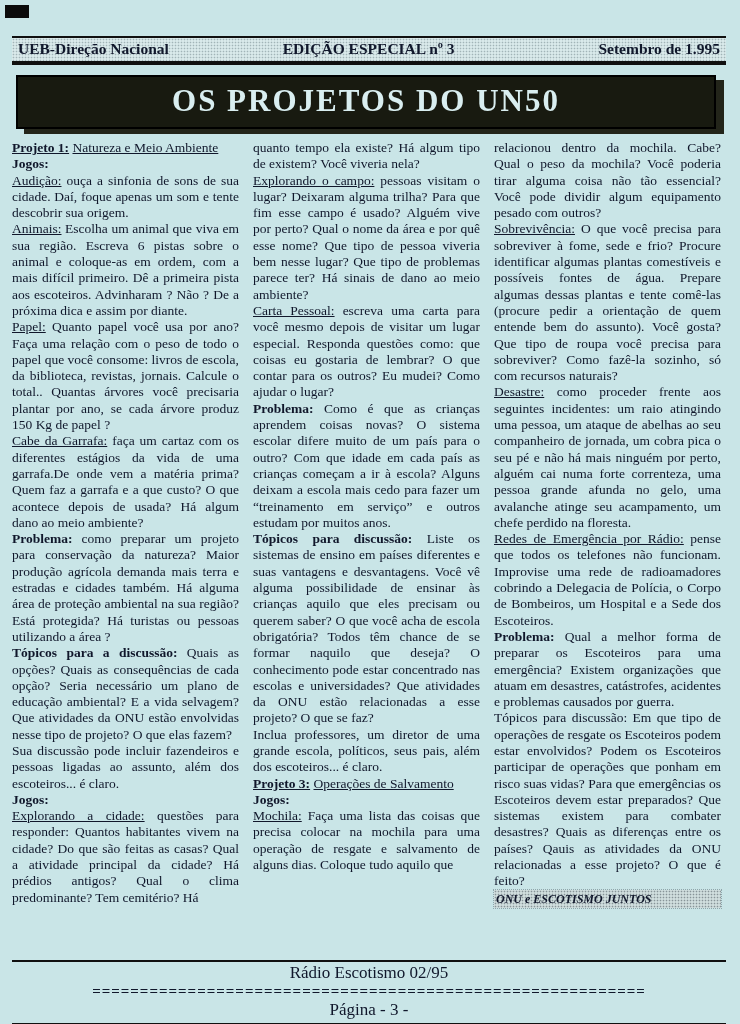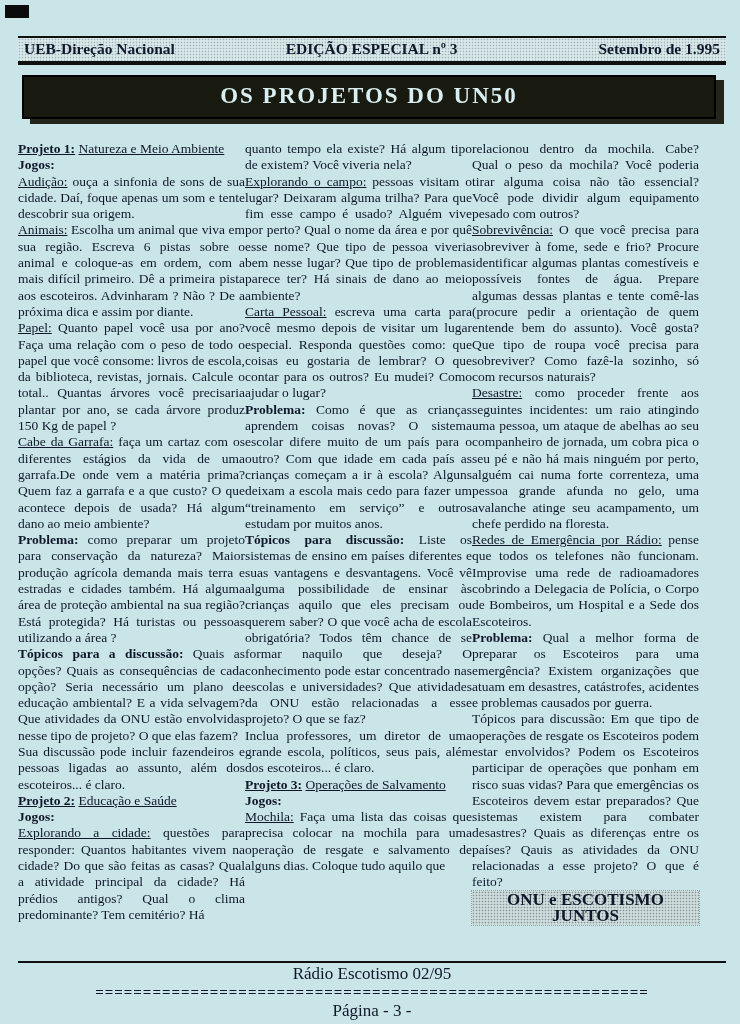--- a/index.html
+++ b/index.html
@@ -6,21 +6,21 @@
   body{
     width:740px;height:1024px;
     background:#c9e5e7;
     font-family:"Liberation Serif",serif;
     color:#10172b;
     position:relative;
     overflow:hidden;
   }
   .page{
     position:absolute;inset:0;
-    padding:0 14px 0 18px;
+    padding:0 14px 0 12px;
     box-sizing:border-box;
   }
   .scan-mark{
     position:absolute;left:5px;top:5px;width:24px;height:13px;
     background:#0b0b0b;
   }
   
   .masthead{
     margin-top:36px;
     border-top:2px solid #101010;
@@ -38,51 +38,51 @@
     margin:10px 10px 0 4px;
     background:#181a10;
     border:2px solid #000;
     box-shadow:8px 5px 0 #23251a;
     text-align:center;
     padding:6px 0 8px 0;
   }
   .banner span{
     color:#d9eef0;
     font-weight:bold;
-    font-size:23px;
+    font-size:31px;
     letter-spacing:2px;
   }
   
   .columns{
     display:flex;
-    gap:0;
-    margin-top:22px;
+    gap:14px;
+    margin-top:11px;
     height:818px;
     overflow:hidden;
   }
   .col{
     width:227px;
     font-size:13.5px;
     line-height:16.3px;
     text-align:justify;
   }
   .col p{margin:0;}
   .b{font-weight:bold;}
   .u{text-decoration:underline;}
   .bu{font-weight:bold;text-decoration:underline;}
   .boxed{
     margin-top:3px;
     background-color:#cfdddd;
     background-image:radial-gradient(circle, rgba(50,60,70,.45) .7px, transparent 1.1px);
     background-size:3px 3px;
-    text-align:center;
     font-weight:bold;
-    font-size:17px;
+    font-size:12px;
     padding:1px 2px;
     outline:1px dotted rgba(60,70,80,.4);
+    font-style:italic;
   }
   
   .footer-rule-top{
     border-top:2px solid #101010;
     margin-top:2px;
   }
   .footer-row{
     display:flex;align-items:center;
     font-size:17px;
     padding:1px 2px 2px 2px;
@@ -127,21 +127,20 @@
       <div class="col">
         <p><span class="bu">Projeto 1:</span> <span class="u">Natureza e Meio Ambiente</span></p>
         <p><span class="b">Jogos:</span></p>
         <p><span class="u">Audição:</span> ouça a sinfonia de sons de sua cidade. Daí, foque apenas um som e tente descobrir sua origem.</p>
         <p><span class="u">Animais:</span> Escolha um animal que viva em sua região. Escreva 6 pistas sobre o animal e coloque-as em ordem, com a mais difícil primeiro. Dê a primeira pista aos escoteiros. Advinharam ? Não ? De a próxima dica e assim por diante.</p>
         <p><span class="u">Papel:</span> Quanto papel você usa por ano? Faça uma relação com o peso de todo o papel que você consome: livros de escola, da biblioteca, revistas, jornais. Calcule o total.. Quantas árvores você precisaria plantar por ano, se cada árvore produz 150 Kg de papel ?</p>
         <p><span class="u">Cabe da Garrafa:</span> faça um cartaz com os diferentes estágios da vida de uma garrafa.De onde vem a matéria prima? Quem faz a garrafa e a que custo? O que acontece depois de usada? Há algum dano ao meio ambiente?</p>
         <p><span class="b">Problema:</span> como preparar um projeto para conservação da natureza?  Maior produção agrícola demanda mais terra e estradas e cidades também. Há alguma área de proteção ambiental na sua região? Está protegida? Há turistas ou pessoas utilizando a área ?</p>
         <p><span class="b">Tópicos para a discussão:</span> Quais as opções? Quais as consequências de cada opção? Seria necessário um plano de educação ambiental? E a vida selvagem? Que atividades da ONU estão envolvidas nesse tipo de projeto? O que elas fazem?</p>
         <p>Sua discussão pode incluir fazendeiros e pessoas ligadas ao assunto, além dos escoteiros... é claro.</p>
-        <p><span class="bu">Projeto 2:</span> <span class="u">Educação e Saúde</span></p>
         <p><span class="b">Jogos:</span></p>
         <p><span class="u">Explorando a cidade:</span> questões para responder:  Quantos habitantes vivem na cidade? Do que são feitas as casas? Qual a atividade principal da cidade? Há prédios antigos? Qual o clima predominante? Tem cemitério? Há</p>
       </div>
       <div class="col">
         <p>quanto tempo ela existe? Há algum tipo de existem? Você viveria nela?</p>
         <p><span class="u">Explorando o campo:</span> pessoas visitam o lugar? Deixaram alguma trilha? Para que fim esse campo é usado? Alguém vive por perto? Qual o nome da área e por quê esse nome? Que tipo de pessoa viveria bem nesse lugar? Que tipo de problemas parece ter? Há sinais de dano ao meio ambiente?</p>
         <p><span class="u">Carta Pessoal:</span> escreva uma carta para você mesmo depois de visitar um lugar especial. Responda questões como: que coisas eu gostaria de lembrar? O que contar para os outros? Eu mudei? Como ajudar o lugar?</p>
         <p><span class="b">Problema:</span> Como é que as crianças aprendem coisas novas? O sistema escolar difere muito de um país para o outro? Com que idade em cada país as crianças começam a ir à escola? Alguns deixam a escola mais cedo para fazer um “treinamento em serviço” e outros estudam por muitos anos.</p>
         <p><span class="b">Tópicos para discussão:</span> Liste  os sistemas de ensino em países diferentes e suas vantagens e desvantagens. Você vê alguma possibilidade de ensinar às crianças aquilo que eles precisam ou querem saber? O que você acha de escola obrigatória? Todos têm chance de se formar naquilo que deseja?  O conhecimento pode estar concentrado nas escolas e universidades? Que atividades da ONU estão relacionadas a esse projeto?  O que se faz?</p>
         <p>Inclua professores, um diretor de uma grande escola, políticos, seus pais, além  dos escoteiros... é claro.</p>

